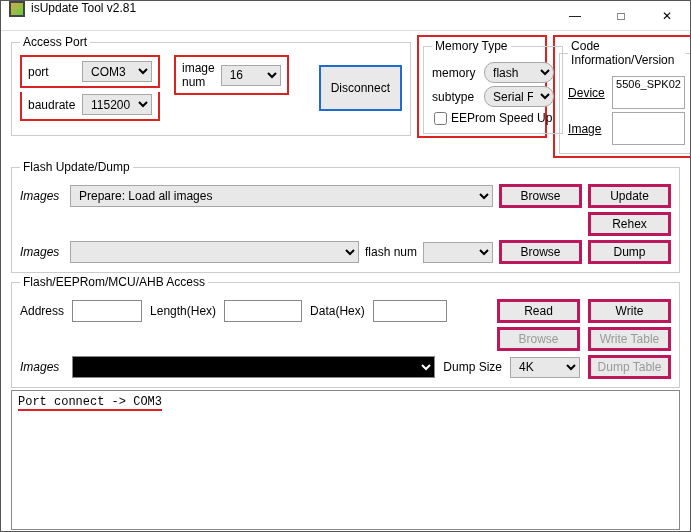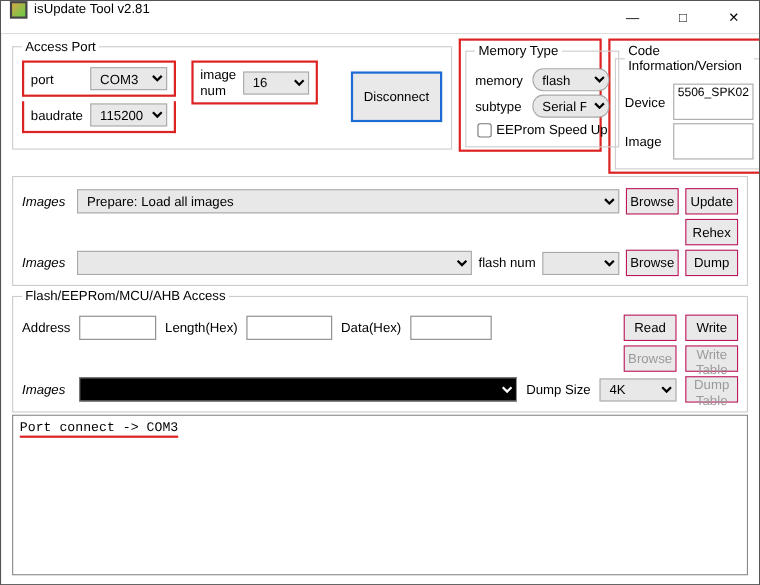--- a/index.html
+++ b/index.html
@@ -53,30 +53,30 @@
   .mem-col { width: 130px; border:2px solid #d22; padding:2px 4px;}
   .mem-col fieldset{border:1px solid #ccc;}
   .mem-row { display:flex; align-items:center; gap:4px; margin-top:3px;}
   .mem-label { width:48px; }
   .mem-sel { flex:1; min-width:0; width:70px;border-radius:10px;}
   .eep { display:flex; align-items:center; gap:4px; margin-top:4px; margin-left:2px;}
   .eep input{width:13px;height:13px;}
 
   .code-col { width: 150px; border:2px solid #d22; padding:2px 4px;}
   .cinfo-row { display:flex; align-items:center; gap:4px; margin-top:3px;}
-  .cinfo-label { width:40px;}
+  .cinfo-label { width:40px;text-decoration:underline;}
   .cinfo-box { flex:1; border:1px solid #a8a8a8; height:33px; padding:1px 3px; font-size:11px; background:#fff;}
 
   
   .fu-row { display:flex; align-items:center; gap:6px; margin-top:4px;}
   .lbl-images{width:44px;font-style:italic;}
   .imgsel { flex:1;}
   .btn {
-    border:1px solid #be185d; background:#e9e9e9;
-    width:48px; height:24px; font:inherit; text-align:center;
+    border:3px solid #be185d; background:#e9e9e9;
+    width:83px; height:24px; font:inherit; text-align:center;
   }
   .btn.disabled{color:#9a9a9a;}
   .smallsel{width:48px;min-width:0;}
 
   
   .ac-row{display:flex;align-items:center;gap:8px;margin-top:4px;}
   .ac-label{}
   .txtfld{border:1px solid #888;background:#fff;height:22px;width:70px;font:inherit;padding:0 3px;}
   .txtfld.lg{width:78px;}
   .txtfld.dat{width:74px;}
@@ -159,20 +159,21 @@
         </div>
         <div class="cinfo-row">
           <span class="cinfo-label">Image</span>
           <div class="cinfo-box"></div>
         </div>
       </fieldset>
     </div>
   </div>
 
   <fieldset>
+    <legend>Flash Update/Dump</legend>
     <div class="fu-row">
       <span class="lbl-images">Images</span>
       <select class="combo combo-white imgsel" style="height:22px"><option>Prepare: Load all images</option></select>
       <button class="btn">Browse</button>
       <button class="btn">Update</button>
     </div>
     <div class="fu-row" style="justify-content:flex-end">
       <button class="btn">Rehex</button>
     </div>
     <div class="fu-row">

